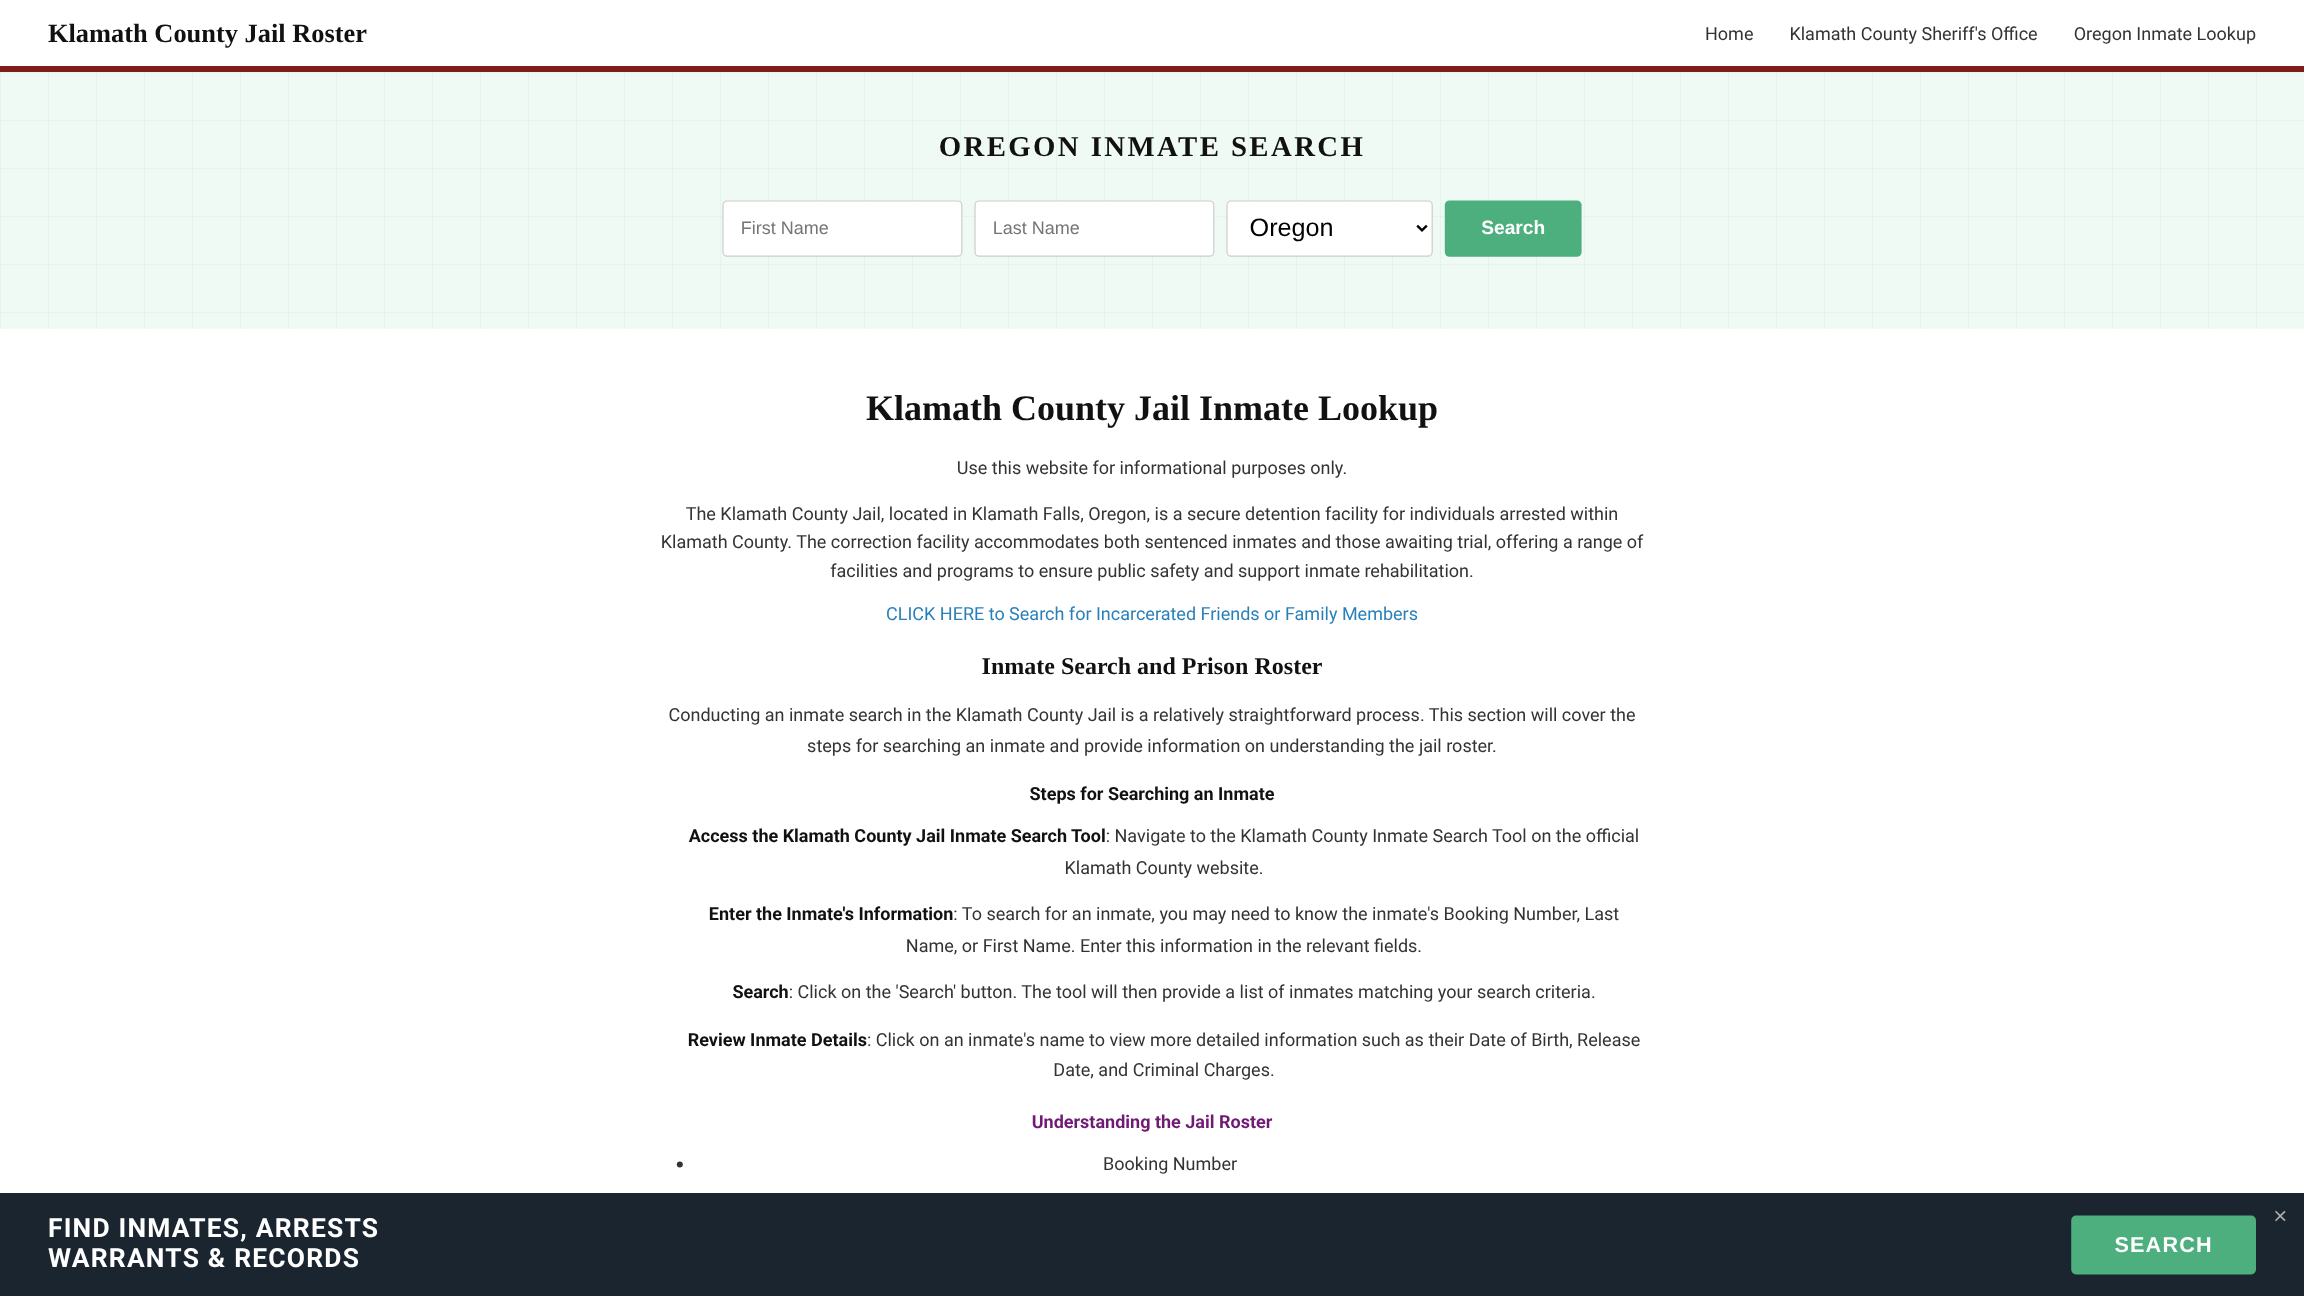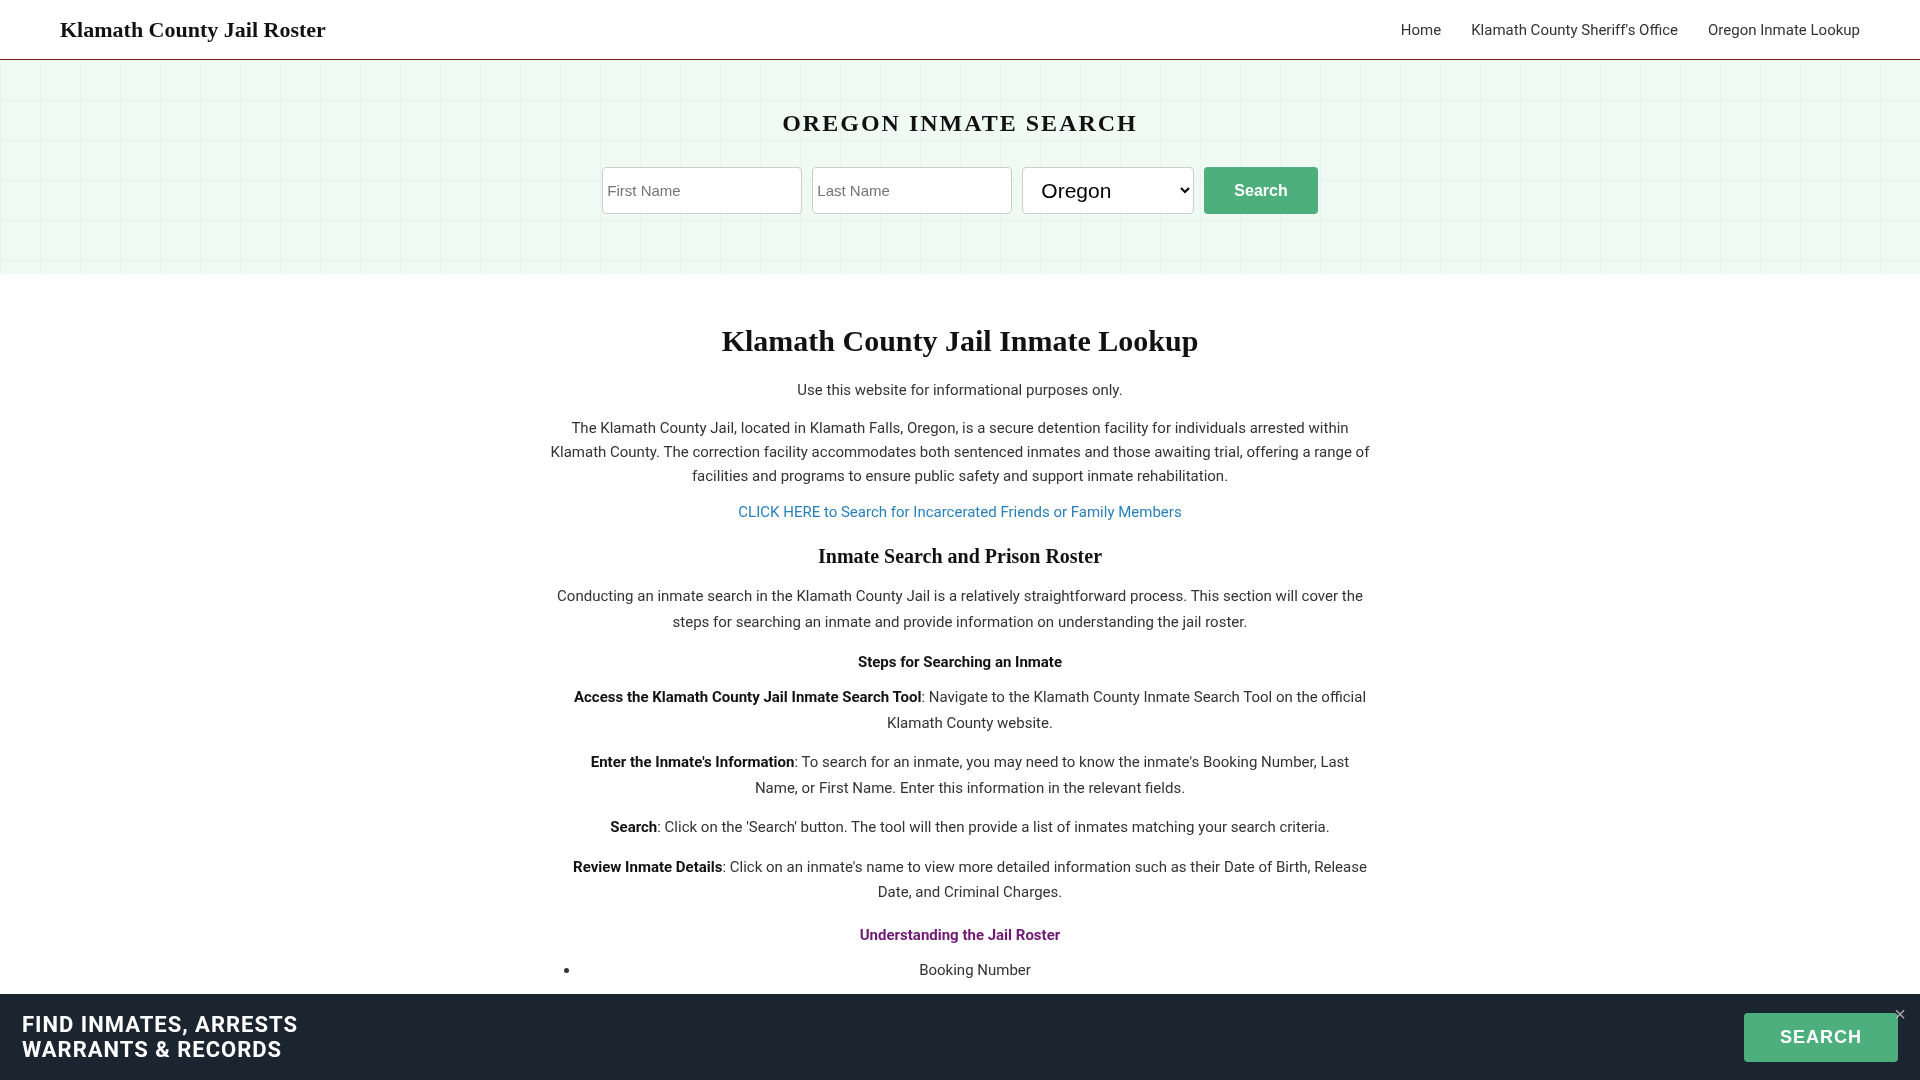--- a/index.html
+++ b/index.html
@@ -3,23 +3,23 @@
   <meta charset="utf-8">
   <style>
     * { margin: 0; padding: 0; box-sizing: border-box; }
     body { font-family: -apple-system, BlinkMacSystemFont, 'Segoe UI', Roboto, sans-serif; font-size: 16px; color: #333; background: #fff; }
 
     
     .site-header {
       display: flex;
       align-items: center;
       justify-content: space-between;
-      padding: 0 60px;
+      padding: 0 40px;
       height: 60px;
-      border-bottom: 1px solid #7f1d1d;
+      border-bottom: 5px solid #7f1d1d;
       background: #fff;
     }
     .site-title {
       font-size: 22px;
       font-weight: 700;
       font-family: Georgia, serif;
       color: #111;
     }
     .site-nav {
       display: flex;
@@ -51,21 +51,21 @@
       margin-bottom: 30px;
       font-family: Georgia, serif;
     }
     .search-form {
       display: flex;
       justify-content: center;
       gap: 10px;
       flex-wrap: wrap;
     }
     .search-form input {
-      padding: 10px 4px;
+      padding: 10px 14px;
       border: 1px solid #ccc;
       border-radius: 4px;
       font-size: 15px;
       width: 200px;
       outline: none;
       background: #fff;
     }
     .search-form select {
       padding: 10px 14px;
       border: 1px solid #ccc;
@@ -174,21 +174,21 @@
     .bottom-banner {
       position: fixed;
       bottom: 0;
       left: 0;
       right: 0;
       background: #1a2530;
       color: #fff;
       display: flex;
       align-items: center;
       justify-content: space-between;
-      padding: 18px 22px;
+      padding: 18px 40px;
       z-index: 1000;
     }
     .banner-text-block {
       display: flex;
       flex-direction: column;
     }
     .banner-line1 {
       font-size: 22px;
       font-weight: 700;
       letter-spacing: 1px;

